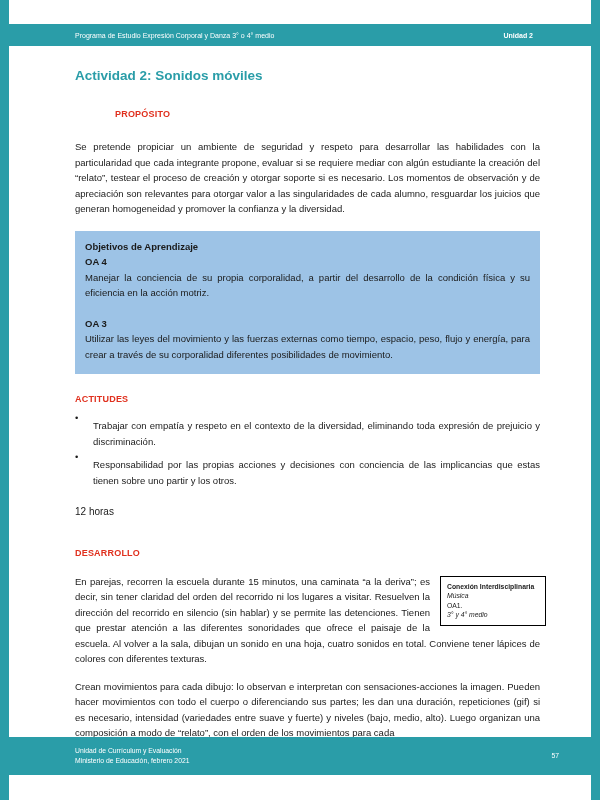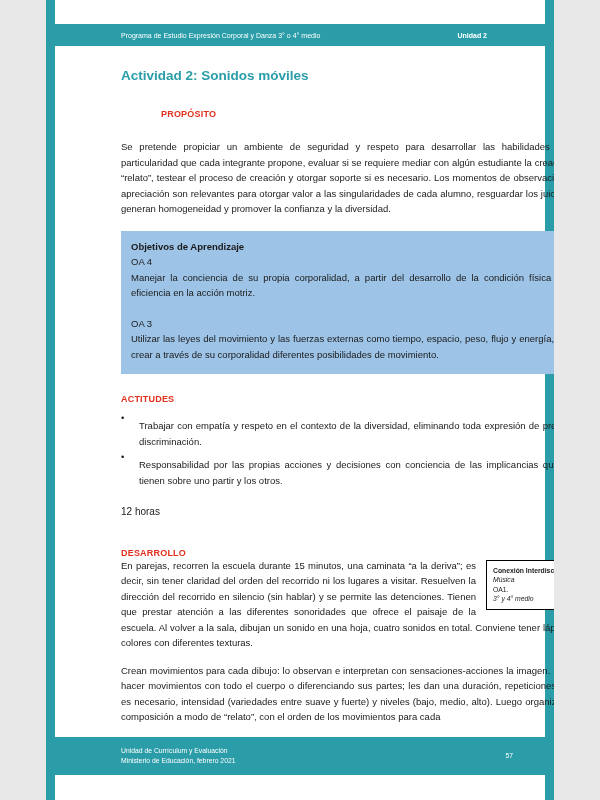--- a/index.html
+++ b/index.html
@@ -1,21 +1,21 @@
 <!DOCTYPE html>
 <html style="--teal: #2A9DA8; --red: #E0301E; --box_blue: #9DC3E6;"><head>
 <meta charset="utf-8">
 <style>
   * { margin: 0; padding: 0; box-sizing: border-box; }
   html, body { background: #e8e8e8; }
   body { font-family: "Liberation Sans", sans-serif; }
 
   .page {
     position: relative;
-    width: 508px;
+    width: 600px;
     height: 800px;
     background: #ffffff;
     margin: 0 auto;
     overflow: hidden;
     color: #1a1a1a;
   }
 
   .edge-bar {
     position: absolute; top: 0; bottom: 0; width: 9px;
     background: var(--teal, #2A9DA8);
@@ -63,36 +63,36 @@
   .p-proposito { margin-top: 20px; }
 
   .oa-box {
     margin-top: 14px;
     background: var(--box_blue, #9DC3E6);
     padding: 8px 10px 12px 10px;
     font-size: 9.5px;
     line-height: 15.5px;
   }
   .oa-box .oa-title { font-weight: bold; }
-  .oa-box .oa-code  { font-weight: normal; }
+  .oa-box .oa-code  { font-weight: bold; }
   .oa-box .oa-gap   { height: 15px; }
   .oa-box .oa-text  { text-align: justify; }
 
   .bullet-list { margin-top: 6px; }
   .bullet-item {
     display: flex;
     font-size: 9.5px;
     line-height: 15.5px;
   }
   .bullet-item .dot { width: 18px; flex: 0 0 18px; }
   .bullet-item .b-text { text-align: justify; flex: 1; margin-top: 8px; }
 
   .plain-text { font-size: 10px; line-height: 15.5px; margin-top: 16px; }
 
-  .desarrollo-block { }
+  .desarrollo-block { margin-top: 16px; }
 
   .conexion-box {
     float: right;
     width: 106px;
     margin: 2px -6px 6px 10px;
     border: 1px solid #000000;
     background: #ffffff;
     padding: 5px 6px;
     font-size: 6.8px;
     line-height: 9.5px;

